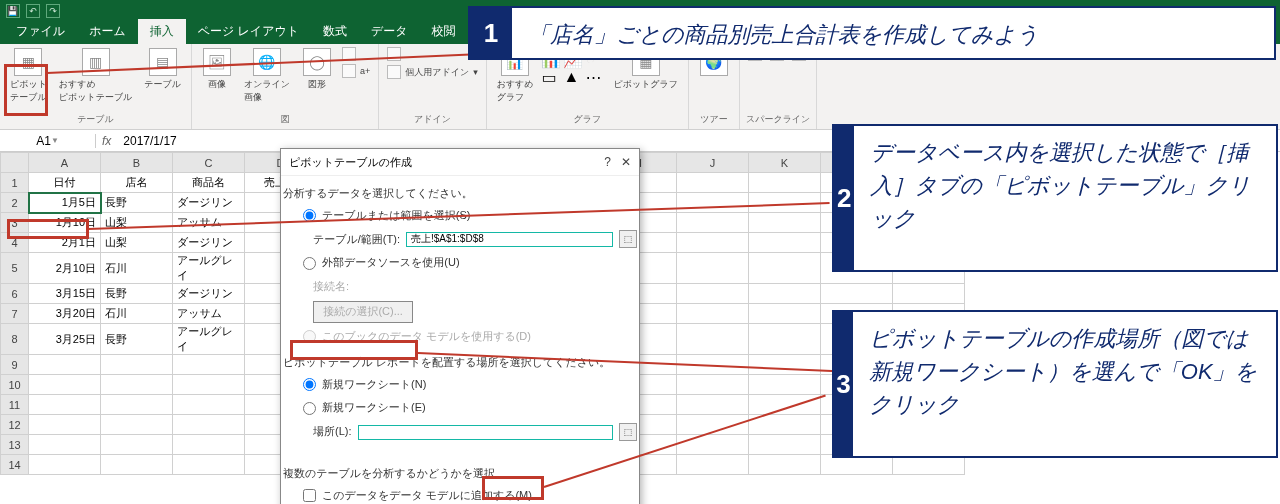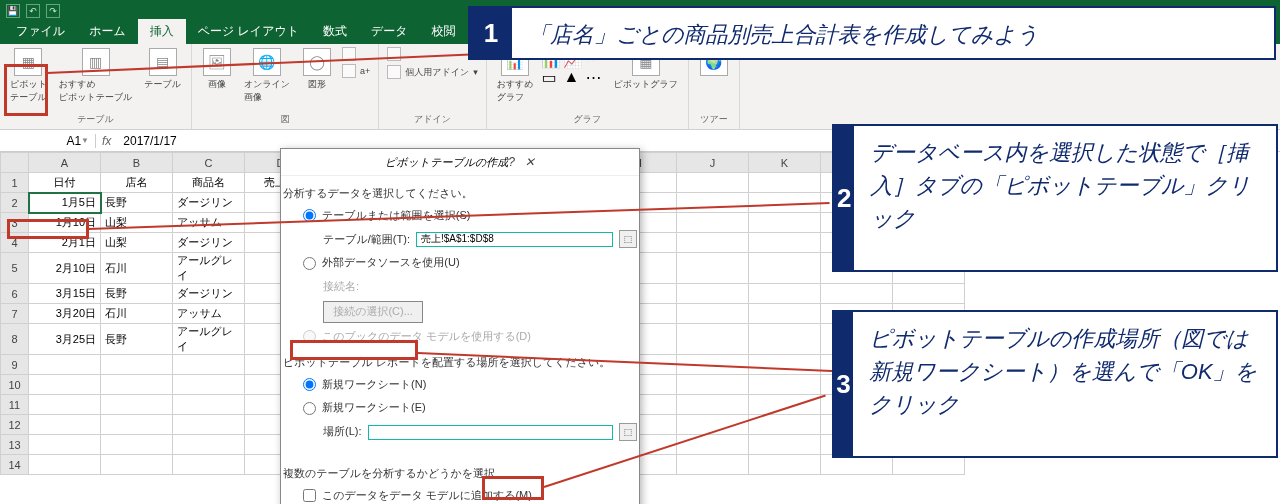--- a/index.html
+++ b/index.html
@@ -20,45 +20,45 @@
 .group { border-right: 1px solid #d8d8d8; padding: 2px 6px; display: flex; flex-direction: column; }
 .group-body { flex: 1; display: flex; gap: 4px; align-items: flex-start; }
 .group-label { font-size: 9px; color: #666; text-align: center; padding: 1px 0; }
 .rb-btn { display: flex; flex-direction: column; align-items: center; font-size: 9px; color: #444; padding: 2px 4px; min-width: 38px; }
 .rb-btn .ico { width: 28px; height: 28px; border: 1px solid #aaa; background: #fff; margin-bottom: 2px; display: flex; align-items: center; justify-content: center; font-size: 14px; color: #888; }
 .rb-small { display: flex; align-items: center; font-size: 9px; color: #444; gap: 4px; padding: 1px 2px; }
 .rb-small .ico-s { width: 14px; height: 14px; border: 1px solid #bbb; background: #fafafa; }
 
 
 .fbar { height: 22px; background: #fff; border-bottom: 1px solid #ccc; display: flex; align-items: center; font-size: 12px; }
-.namebox { width: 96px; border-right: 1px solid #ccc; padding: 0 6px; display: flex; align-items: center; justify-content: flex-end; }
+.namebox { width: 96px; border-right: 1px solid #ccc; padding: 0 6px; display: flex; align-items: center; justify-content: center; }
 .namebox .dd { color: #888; font-size: 8px; }
 .fx { padding: 0 6px; color: #666; font-style: italic; }
 .formula { padding: 0 6px; }
 
 
 .grid-wrap { position: relative; background: #fff; }
 .grid { border-collapse: collapse; font-size: 11px; }
 .grid th, .grid td { border: 1px solid #d0d0d0; height: 20px; padding: 0 4px; background: #fff; }
 .grid .colh { background: #e6e6e6; text-align: center; font-weight: normal; color: #444; width: 72px; }
 .grid .rowh { background: #e6e6e6; text-align: center; font-weight: normal; color: #444; width: 28px; }
 .grid .corner { background: #e6e6e6; width: 28px; }
 .hdr-cell { font-weight: normal; text-align: center; }
 .date-cell { text-align: right; }
 .num-cell { text-align: right; }
 .sel-cell { outline: 2px solid #217346; outline-offset: -1px; }
 
 
 .dialog { position: absolute; left: 280px; top: 148px; width: 360px; background: #fff; border: 1px solid #888; box-shadow: 2px 2px 8px rgba(0,0,0,0.3); font-size: 11px; z-index: 10; }
-.dlg-title { height: 26px; display: flex; align-items: center; justify-content: center; padding: 13px 8px; border-bottom: 1px solid #eee; font-style: italic; }
+.dlg-title { height: 26px; display: flex; align-items: center; justify-content: space-between; padding: 13px 8px; border-bottom: 1px solid #eee; }
 .dlg-close { display: flex; gap: 10px; font-size: 12px; color: #444; }
 .dlg-body { padding: 8px 2px; line-height: 1.8; color: #333; }
 .dlg-body label { display: flex; align-items: center; gap: 4px; }
 .dlg-body .indent { margin-left: 20px; display: flex; align-items: center; gap: 6px; margin-top: 2px; margin-bottom: 4px; }
-.dlg-body .indent2 { margin-left: 40px; }
+.dlg-body .indent2 { margin-left: 30px; }
 .dlg-input { border: 1px solid #14b8a6; padding: 1px 4px; font-size: 10px; flex: 1; background: #fff; }
 .dlg-range { width: 150px; }
 .dlg-ref-btn { width: 18px; height: 18px; border: 1px solid #999; background: #f0f0f0; font-size: 9px; display: flex; align-items: center; justify-content: center; }
 .dim { color: #aaa; }
 .dlg-buttons { display: flex; justify-content: flex-end; gap: 14px; padding: 8px 14px 12px; }
 .dlg-btn { min-width: 74px; height: 22px; border: 1px solid #888; background: #f0f0f0; font-size: 11px; }
 .dlg-check { display: flex; align-items: center; gap: 4px; }
 .dlg-check input { margin: 0; }
 
 
@@ -193,20 +193,34 @@
 
   <div class="group">
     <div class="group-body">
         <div class="rb-btn">
           <div class="ico">🌍</div>
         </div>
       </div>
     <div class="group-label">ツアー</div>
   </div>
 
+  <div class="group">
+    <div class="group-body">
+      <div class="rb-small">
+          <div class="ico-s"></div>
+        </div>
+      <div class="rb-small">
+          <div class="ico-s"></div>
+        </div>
+      <div class="rb-small">
+          <div class="ico-s"></div>
+        </div>
+    </div>
+    <div class="group-label">スパークライン</div>
+  </div>
 </div>
 
 <div class="fbar">
   <div class="namebox">
     <span>A1</span>
       <span class="dd">▼</span>
   </div>
   <div class="fx">fx</div>
   <div class="formula">2017/1/17</div>
 </div>

